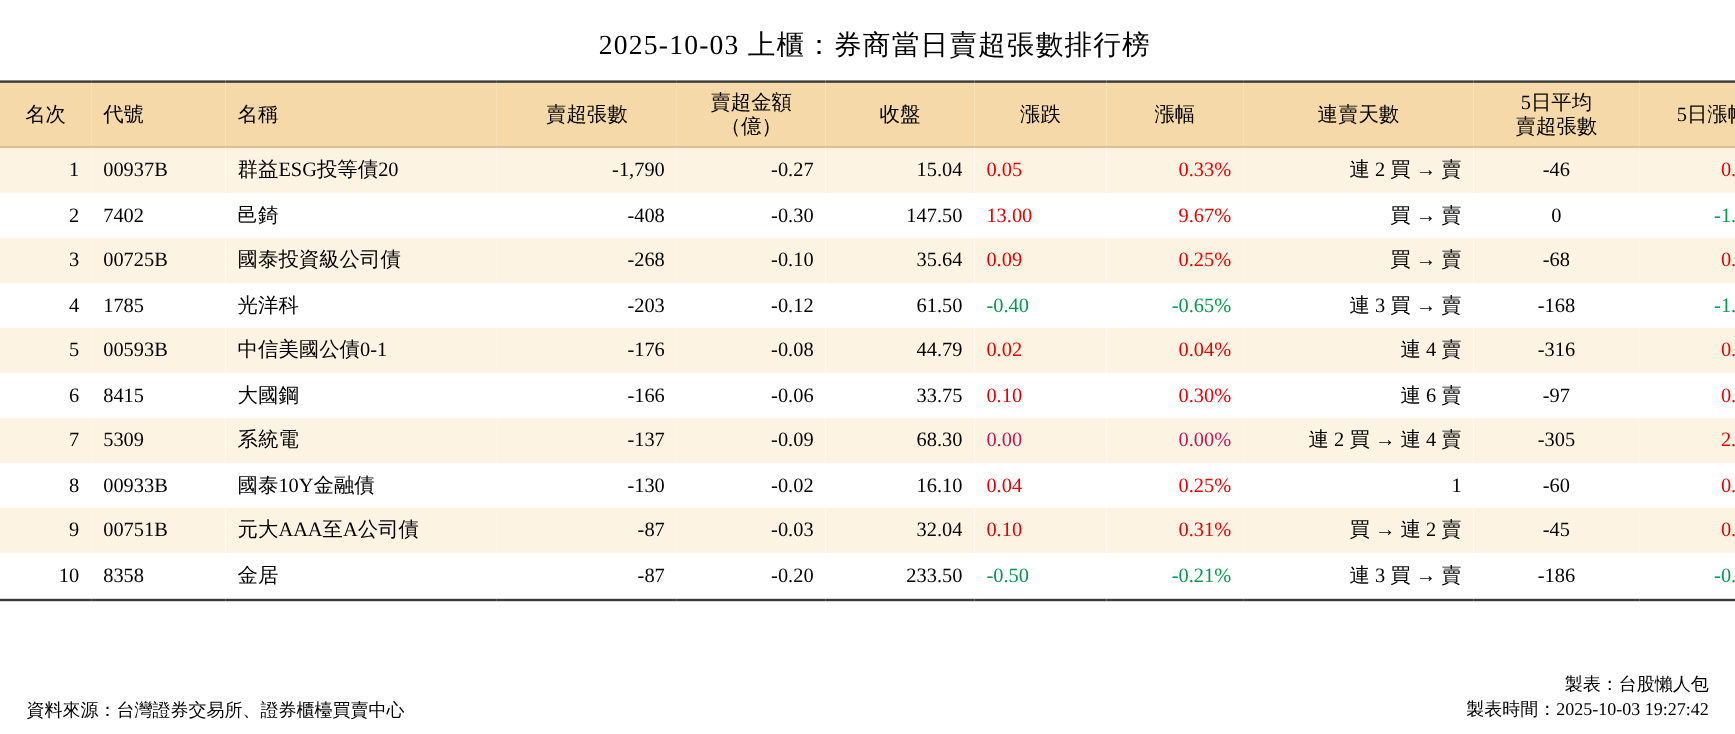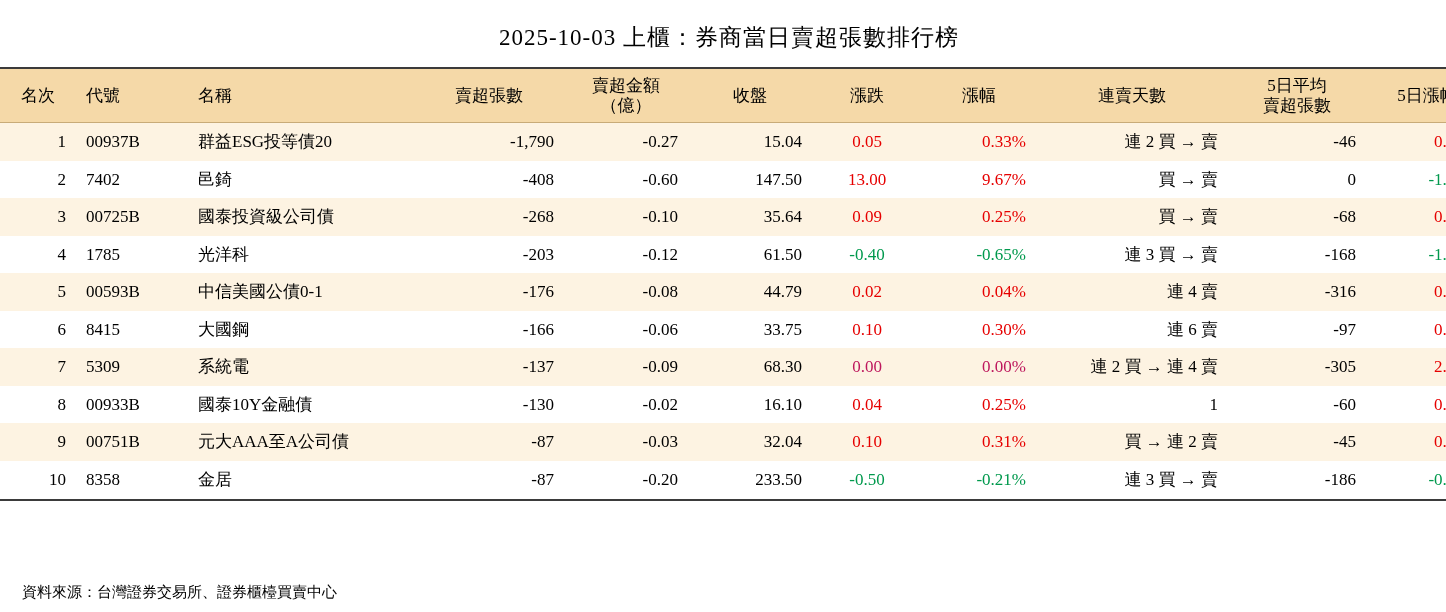--- a/index.html
+++ b/index.html
@@ -63,24 +63,24 @@
   tbody tr:last-child td {
     border-bottom: 2px solid #3b3b3b;
     margin-top: 12px;
   }
   .c-rank   { width: 56px;  text-align: right; }
   .c-code   { width: 92px;  text-align: left; padding-left: 14px; }
   .c-name   { width: 206px; text-align: left; padding-left: 14px; }
   .c-vol    { width: 130px; text-align: right; }
   .c-amt    { width: 104px; text-align: right; }
   .c-close  { width: 104px; text-align: right; }
-  .c-chg    { width: 90px;  text-align: center; }
+  .c-chg    { width: 90px;  text-align: left; }
   .c-pct    { width: 94px;  text-align: right; }
   .c-days   { width: 172px; text-align: right; }
-  .c-avg5   { width: 118px; text-align: right; }
+  .c-avg5   { width: 118px; text-align: center; }
   .c-p5     { width: 102px; text-align: right; }
 
   th.c-code, th.c-name { text-align: left; }
   th.c-rank { text-align: center; padding-right: 6px; }
   th.c-vol, th.c-amt, th.c-close, th.c-chg, th.c-pct,
   th.c-days, th.c-avg5, th.c-p5, th.c-avg10, th.c-p10 { text-align: center; }
 
   .up   { color: #e60000; }
   .down { color: #00994d; }
   .flat { color: #be185d; }
@@ -156,21 +156,21 @@
           <td class="c-pct up">0.33%</td>
           <td class="c-days">連 2 買 → 賣</td>
           <td class="c-avg5">-46</td>
           <td class="c-p5 up">0.80%</td>
         </tr>
         <tr class="even">
           <td class="c-rank">2</td>
           <td class="c-code">7402</td>
           <td class="c-name">邑錡</td>
           <td class="c-vol">-408</td>
-          <td class="c-amt">-0.60</td>
+          <td class="c-amt">-0.30</td>
           <td class="c-close">147.50</td>
           <td class="c-chg up">13.00</td>
           <td class="c-pct up">9.67%</td>
           <td class="c-days">買 → 賣</td>
           <td class="c-avg5">0</td>
           <td class="c-p5 down">-1.01%</td>
         </tr>
         <tr class="odd">
           <td class="c-rank">3</td>
           <td class="c-code">00725B</td>
@@ -273,15 +273,19 @@
           <td class="c-pct down">-0.21%</td>
           <td class="c-days">連 3 買 → 賣</td>
           <td class="c-avg5">-186</td>
           <td class="c-p5 down">-0.85%</td>
         </tr>
       </tbody>
   </table>
 
   <div class="footer">
     <div class="footer-left">資料來源：台灣證券交易所、證券櫃檯買賣中心</div>
+    <div class="footer-right">
+      <div>製表：台股懶人包</div>
+      <div>製表時間：2025-10-03 19:27:42</div>
+    </div>
   </div>
 
 </div>
 
 </body></html>

